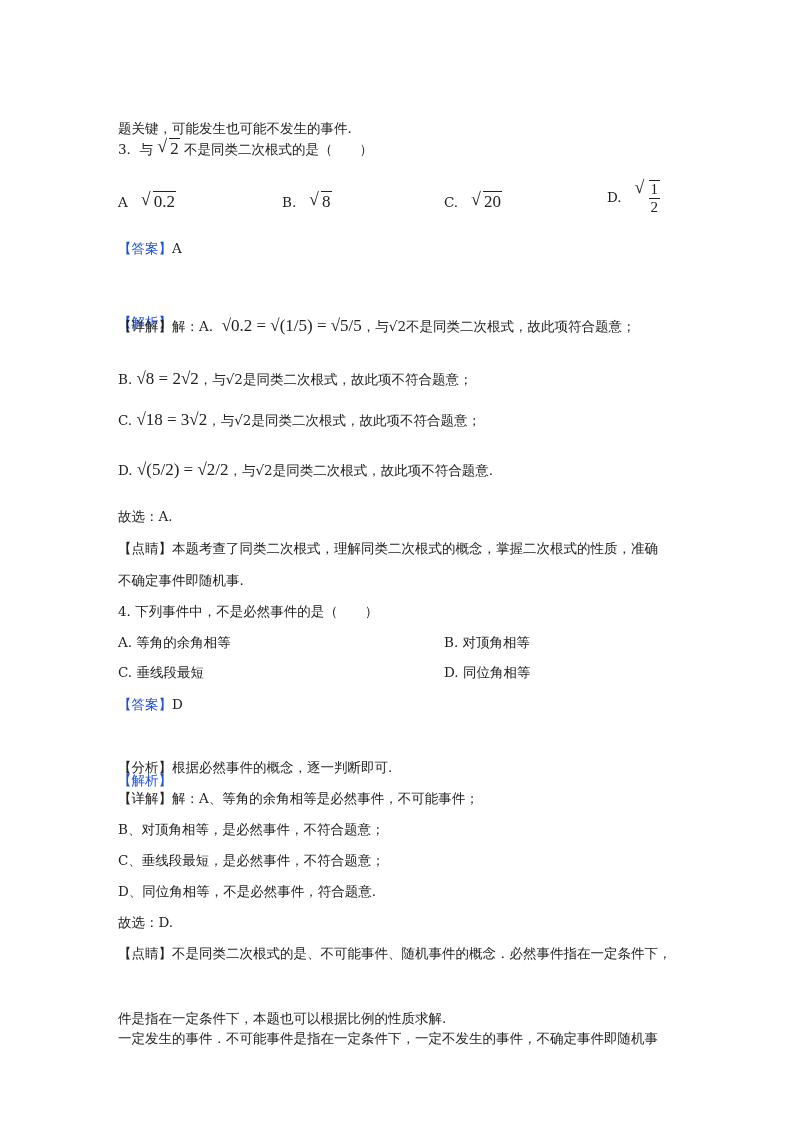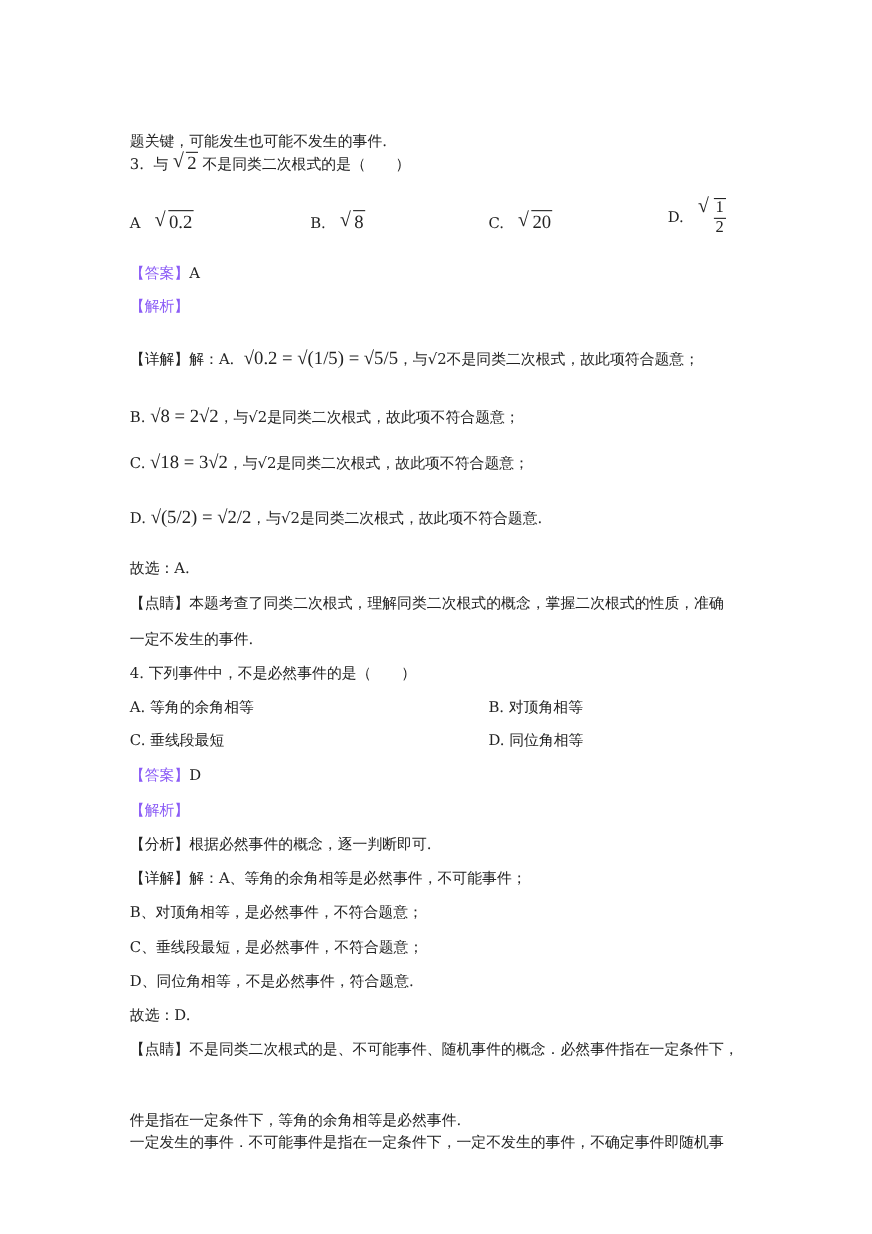--- a/index.html
+++ b/index.html
@@ -1,19 +1,19 @@
 <!DOCTYPE html>
 <html><head>
 <meta charset="utf-8">
 <style>
   html, body { margin:0; padding:0; background:#fff; }
   body { width:793px; height:1122px; position:relative; overflow:hidden;
          font-family:"DejaVu Serif", serif; color:#222; font-size:13.5px; }
   .line { position:absolute; left:118px; white-space:nowrap; }
-  .blue { color:#8b5cf6; }
+  .blue { color:#1d4ed8;margin-top:44px; }
   .bold-b { font-weight:normal; }
   .m { font-family:"Liberation Serif", serif; font-size:17px; }
   .sqrt { display:inline-block; position:relative; padding-left:12px; }
   .sqrt::before { content:"√"; position:absolute; left:0; top:-3px; font-size:18px; font-family:"Liberation Serif", serif;}
   .sqrt .rad { border-top:1px solid #222; padding:0 1px; }
   .frac { display:inline-flex; flex-direction:column; align-items:center; vertical-align:middle; font-size:15px; line-height:17px; }
   .frac .num { border-bottom:1px solid #222; padding:0 2px; }
   .opt { position:absolute; white-space:nowrap; }
 </style>
 </head>
@@ -68,21 +68,21 @@
     <span>C.</span>&nbsp;<span class="m">√18 = 3√2</span><span>，与√2是同类二次根式，故此项不符合题意；</span>
   </div>
   <div class="line" style="top:460px">
     <span>D.</span>&nbsp;<span class="m">√(5/2) = √2/2</span><span>，与√2是同类二次根式，故此项不符合题意.</span>
   </div>
 
   <div class="line" style="top:508px">故选：A.</div>
   <div class="line" style="top:540px">
     <span class="bold-b">【点睛】</span><span>本题考查了同类二次根式，理解同类二次根式的概念，掌握二次根式的性质，准确</span>
   </div>
-  <div class="line" style="top:572px">一定不发生的事件.</div>
+  <div class="line" style="top:572px">不确定事件即随机事.</div>
 
   <div class="line" style="top:603px">4.  下列事件中，不是必然事件的是（　　）</div>
   <div class="opt" style="left:118px;top:634px">A.  等角的余角相等</div>
   <div class="opt" style="left:444px;top:634px">B.  对顶角相等</div>
   <div class="opt" style="left:118px;top:664px">C.  垂线段最短</div>
   <div class="opt" style="left:444px;top:664px">D.  同位角相等</div>
 
   <div class="line" style="top:696px">
     <span class="blue">【答案】</span><span>D</span>
   </div>
@@ -95,14 +95,14 @@
   </div>
   <div class="line" style="top:821px">B、对顶角相等，是必然事件，不符合题意；</div>
   <div class="line" style="top:852px">C、垂线段最短，是必然事件，不符合题意；</div>
   <div class="line" style="top:883px">D、同位角相等，不是必然事件，符合题意.</div>
   <div class="line" style="top:914px">故选：D.</div>
 
   <div class="line" style="top:945px">
     <span class="bold-b">【点睛】</span><span>不是同类二次根式的是、不可能事件、随机事件的概念．必然事件指在一定条件下，</span>
   </div>
   <div class="line" style="top:1030px">一定发生的事件．不可能事件是指在一定条件下，一定不发生的事件，不确定事件即随机事</div>
-  <div class="line" style="top:1010px">件是指在一定条件下，等角的余角相等是必然事件.</div>
+  <div class="line" style="top:1010px">件是指在一定条件下，本题也可以根据比例的性质求解.</div>
 </div>
 
 </body></html>

